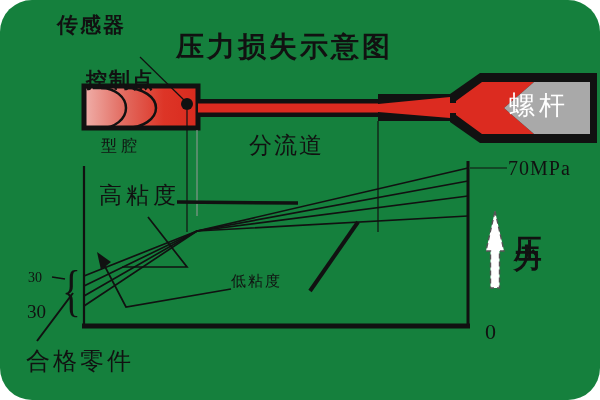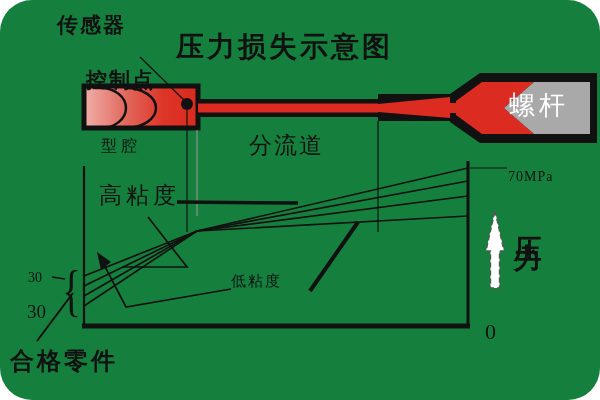--- a/index.html
+++ b/index.html
@@ -11,29 +11,29 @@
     border-radius:32px;
   }
   #bg-svg{position:absolute;left:0;top:0;}
   .lbl{position:absolute;white-space:pre;line-height:1.15;}
   .title{left:176px;top:31px;font-size:28px;font-weight:bold;letter-spacing:3px;}
   .sensor{left:57px;top:12px;font-size:21px;font-weight:bold;letter-spacing:2px;line-height:1.32;}
   .cavity-lbl{left:101px;top:137px;font-size:16px;letter-spacing:4px;}
   .runner-lbl{left:221px;top:133px;font-size:23px;letter-spacing:2px;margin-left:28px;}
   .sprue-lbl{left:387px;top:136px;font-size:22px;letter-spacing:1px;}
   .screw-lbl{left:509px;top:91px;font-size:26px;letter-spacing:4px;color:#ffffff;}
-  .mpa{left:508px;top:169px;font-size:14px;letter-spacing:1px;}
+  .mpa{left:508px;top:157px;font-size:20px;letter-spacing:1px;}
   .hv{left:99px;top:183px;font-size:23px;letter-spacing:4px;font-family:Liberation Serif, serif;}
   .lv{left:231px;top:273px;font-size:15px;letter-spacing:2px;}
   .t30{left:28px;top:270px;font-size:14px;}
   .t20{left:27px;top:301px;font-size:19px;}
   .brace{left:62px;top:266px;font-size:56px;font-weight:normal;transform:scaleX(.7);transform-origin:left top;line-height:0.9;}
   .paxis{left:511px;top:214px;font-size:28px;writing-mode:vertical-rl;text-orientation:upright;letter-spacing:7px;font-weight:bold;}
   .zero{left:485px;top:319px;font-size:22px;}
-  .qualified{left:10px;top:348px;font-size:24px;letter-spacing:3px;font-weight:bold;}
+  .qualified{left:26px;top:348px;font-size:24px;letter-spacing:3px;font-weight:normal;}
 </style>
 </head>
 <body>
 
 <div id="stage">
 
   <svg id="bg-svg" width="600" height="400" viewBox="0 0 600 400">
     <defs>
       <linearGradient id="cavGrad" x1="0" y1="0" x2="1" y2="0">
         <stop offset="0" stop-color="#f0b0aa"></stop>

